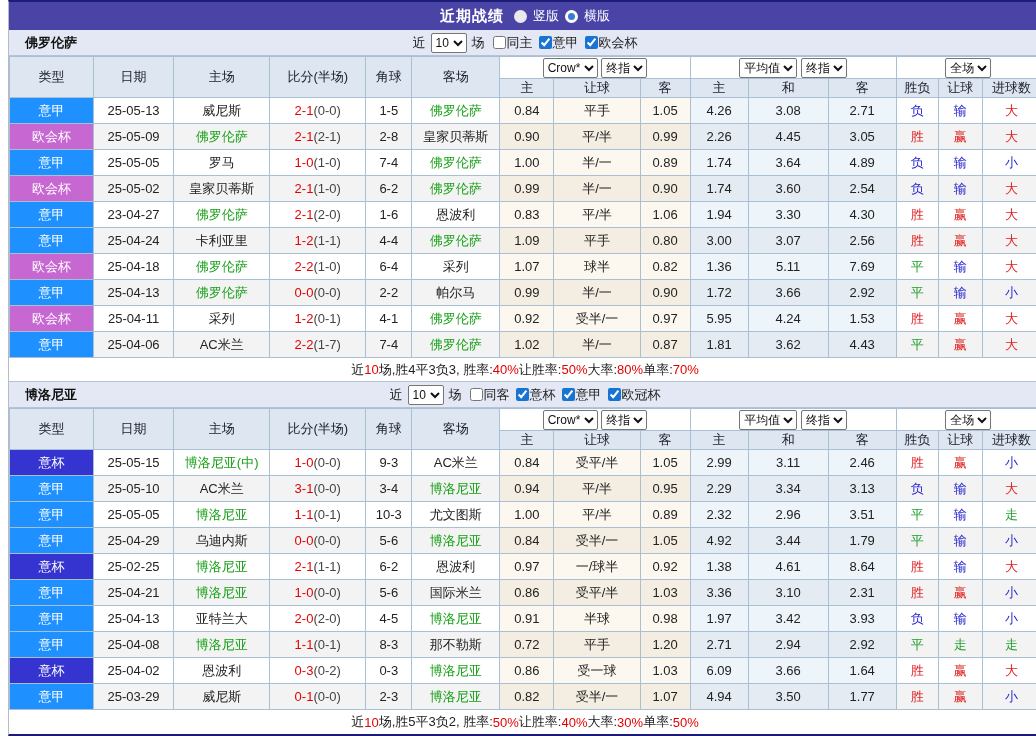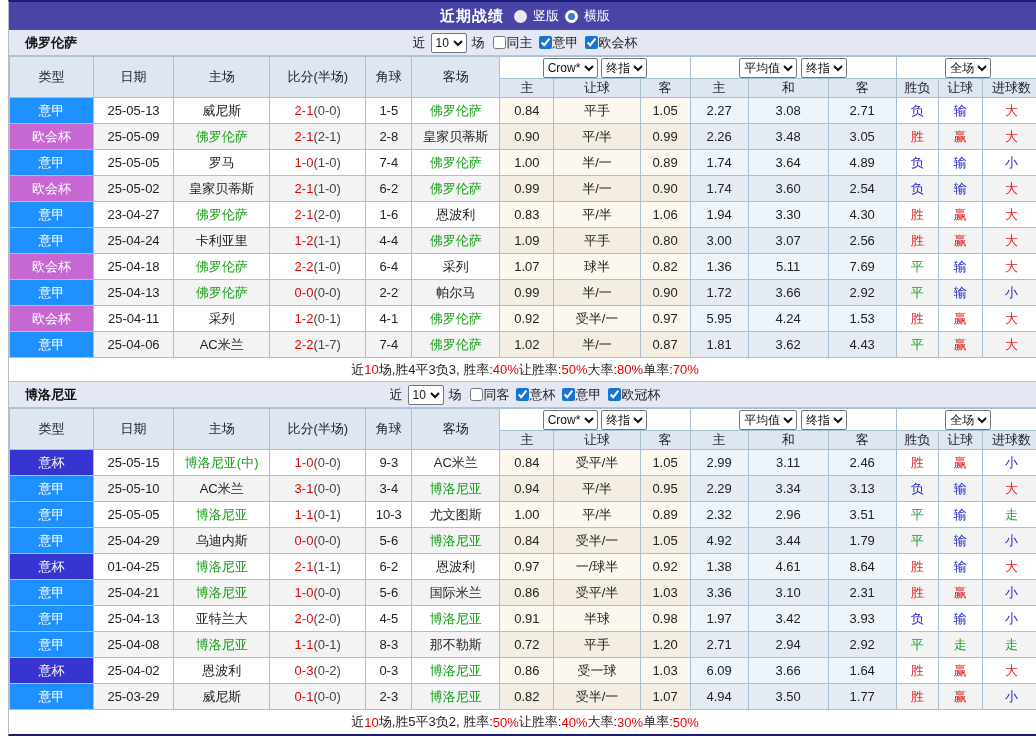--- a/index.html
+++ b/index.html
@@ -165,39 +165,39 @@
           <tr>
             <td class="c-type" style="background: rgb(30, 144, 255);">意甲</td>
             <td class="c-plain">25-05-13</td>
             <td class="c-plain">威尼斯</td>
             <td class="c-plain"><span class="ft">2-1</span><span class="ht">(0-0)</span></td>
             <td class="c-plain">1-5</td>
             <td class="c-plain" style="color: rgb(22, 160, 22);">佛罗伦萨</td>
             <td class="c-cream">0.84</td>
             <td class="c-cream">平手</td>
             <td class="c-cream">1.05</td>
-            <td class="c-blue">2.27</td>
+            <td class="c-blue">4.26</td>
             <td class="c-blue">3.08</td>
             <td class="c-blue">2.71</td>
             <td class="c-plain" style="color: rgb(38, 38, 207);">负</td>
             <td class="c-plain" style="color: rgb(38, 38, 207);">输</td>
             <td class="c-plain" style="color: rgb(224, 32, 32);">大</td>
           </tr>
           <tr class="even">
             <td class="c-type" style="background: rgb(199, 103, 210);">欧会杯</td>
             <td class="c-plain">25-05-09</td>
             <td class="c-plain" style="color: rgb(22, 160, 22);">佛罗伦萨</td>
             <td class="c-plain"><span class="ft">2-1</span><span class="ht">(2-1)</span></td>
             <td class="c-plain">2-8</td>
             <td class="c-plain">皇家贝蒂斯</td>
             <td class="c-cream">0.90</td>
             <td class="c-cream">平/半</td>
             <td class="c-cream">0.99</td>
             <td class="c-blue">2.26</td>
-            <td class="c-blue">3.48</td>
+            <td class="c-blue">4.45</td>
             <td class="c-blue">3.05</td>
             <td class="c-plain" style="color: rgb(224, 32, 32);">胜</td>
             <td class="c-plain" style="color: rgb(224, 32, 32);">赢</td>
             <td class="c-plain" style="color: rgb(224, 32, 32);">大</td>
           </tr>
           <tr>
             <td class="c-type" style="background: rgb(30, 144, 255);">意甲</td>
             <td class="c-plain">25-05-05</td>
             <td class="c-plain">罗马</td>
             <td class="c-plain"><span class="ft">1-0</span><span class="ht">(1-0)</span></td>
@@ -489,21 +489,21 @@
             <td class="c-cream">1.05</td>
             <td class="c-blue">4.92</td>
             <td class="c-blue">3.44</td>
             <td class="c-blue">1.79</td>
             <td class="c-plain" style="color: rgb(31, 158, 44);">平</td>
             <td class="c-plain" style="color: rgb(38, 38, 207);">输</td>
             <td class="c-plain" style="color: rgb(38, 38, 207);">小</td>
           </tr>
           <tr>
             <td class="c-type" style="background: rgb(54, 52, 208);">意杯</td>
-            <td class="c-plain">01-04-25</td>
+            <td class="c-plain">25-02-25</td>
             <td class="c-plain" style="color: rgb(22, 160, 22);">博洛尼亚</td>
             <td class="c-plain"><span class="ft">2-1</span><span class="ht">(1-1)</span></td>
             <td class="c-plain">6-2</td>
             <td class="c-plain">恩波利</td>
             <td class="c-cream">0.97</td>
             <td class="c-cream">一/球半</td>
             <td class="c-cream">0.92</td>
             <td class="c-blue">1.38</td>
             <td class="c-blue">4.61</td>
             <td class="c-blue">8.64</td>

